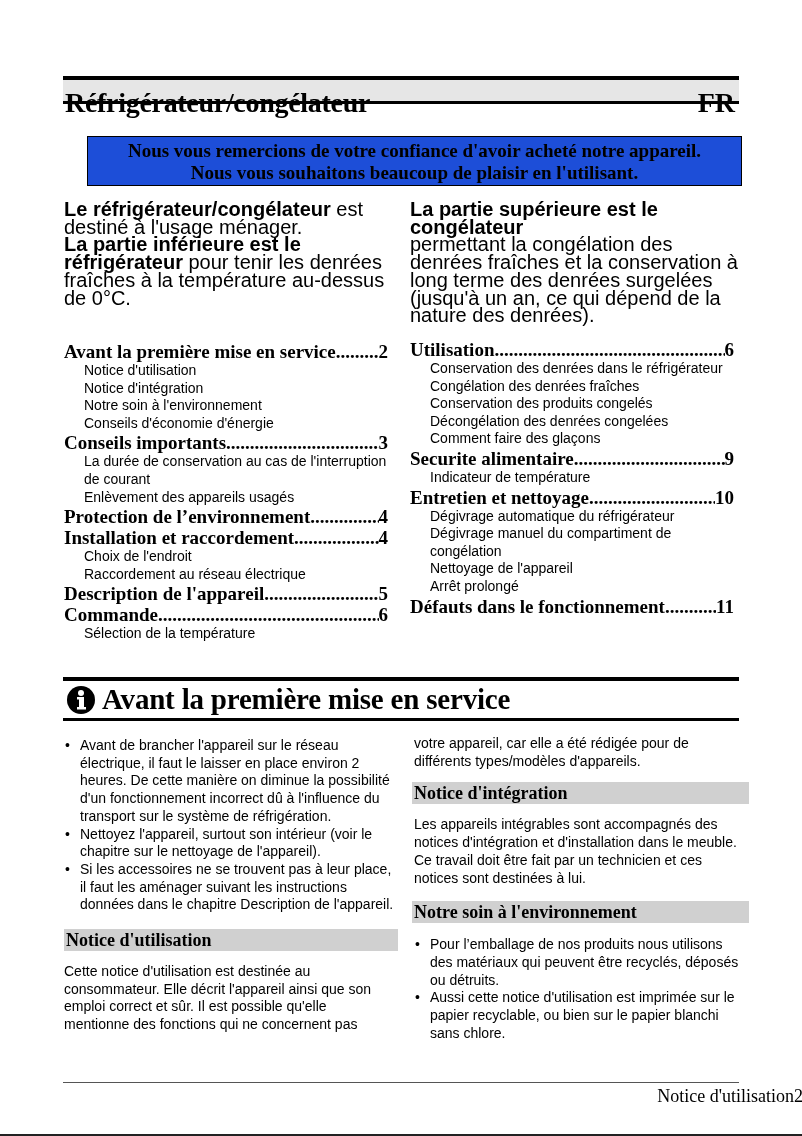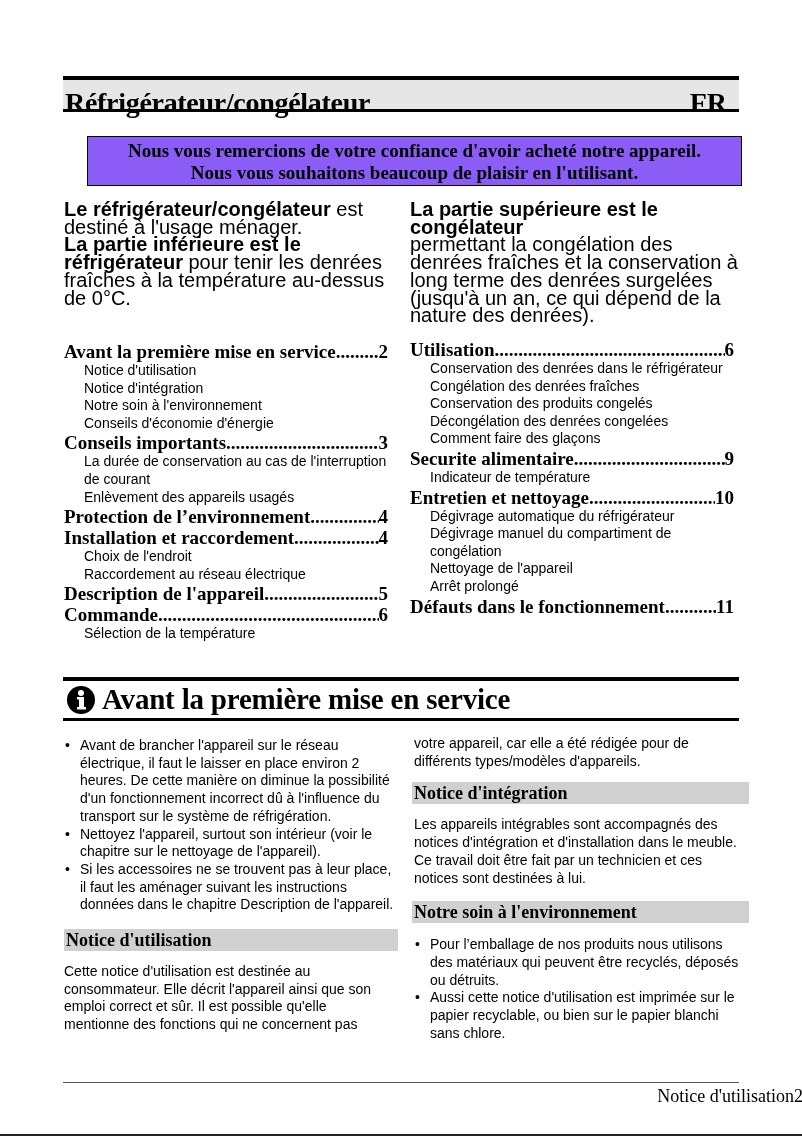--- a/index.html
+++ b/index.html
@@ -2,31 +2,31 @@
 <html><head>
 <meta charset="utf-8">
 <style>
   html, body { margin: 0; padding: 0; background: #ffffff; }
   body { width: 802px; height: 1136px; position: relative; overflow: hidden; color: #000; }
   .serif { font-family: "Liberation Serif", "DejaVu Serif", serif; }
   .sans { font-family: "Liberation Sans", "DejaVu Sans", sans-serif; }
 
   
   .title-bar {
-    position: absolute; left: 63px; top: 76px; width: 676px; height: 36px;
+    position: absolute; left: 63px; top: 76px; width: 676px; height: 28px;
     background: #e6e6e6; border-top: 4px solid #000; border-bottom: 3px solid #000;
     box-sizing: border-box;
   }
   .title-bar .title { position: absolute; left: 2px; top: 7px; font-size: 28px; font-weight: bold; letter-spacing: -0.3px; }
-  .title-bar .lang { position: absolute; right: 12px; top: 7px; font-size: 28px; font-weight: bold; }
+  .title-bar .lang { position: absolute; right: 4px; top: 7px; font-size: 28px; font-weight: bold; }
 
   
   .intro-box {
     position: absolute; left: 87px; top: 136px; width: 655px; height: 50px;
-    background: #8b5cf6; border: 1px solid #000; box-sizing: border-box;
+    background: #1d4ed8; border: 1px solid #000; box-sizing: border-box;
     text-align: center; font-weight: bold; font-size: 19px; line-height: 22px; padding-top: 3px;
   }
 
   
   .intro-col { position: absolute; top: 201px; font-size: 20px; line-height: 17.7px; }
   .intro-col.left { left: 64px; width: 330px; }
   .intro-col.right { left: 410px; width: 335px; }
   .intro-col p { margin: 0; }
   .b { font-weight: bold; }
 

